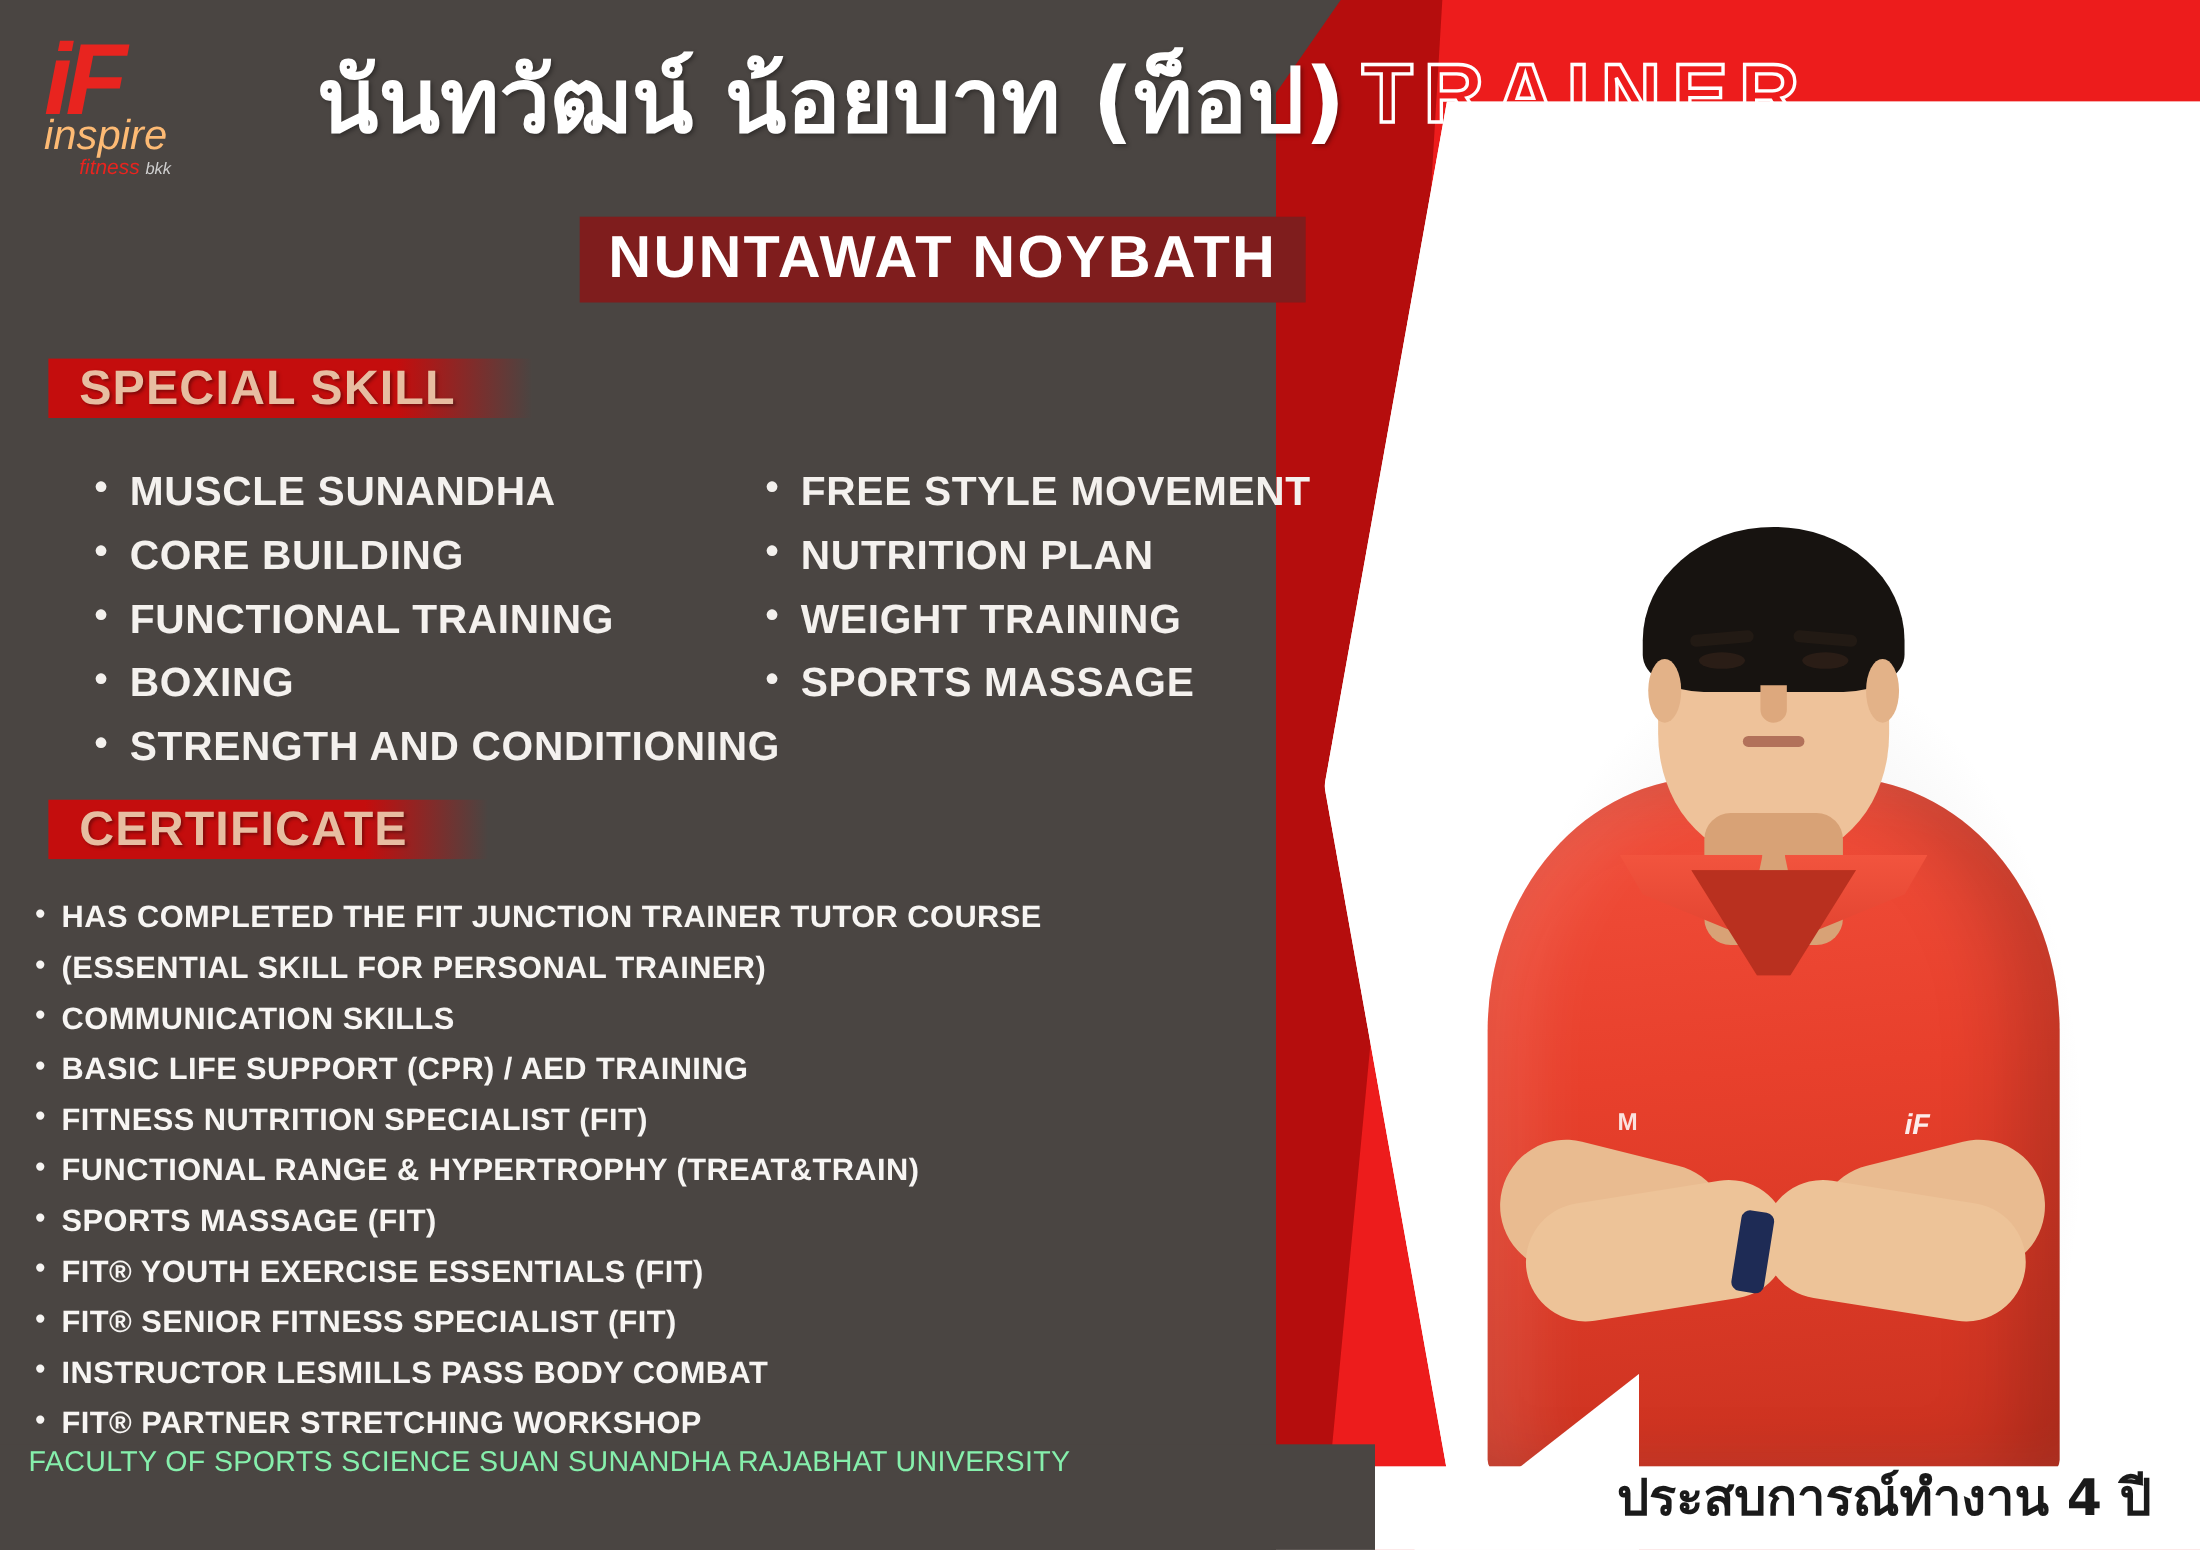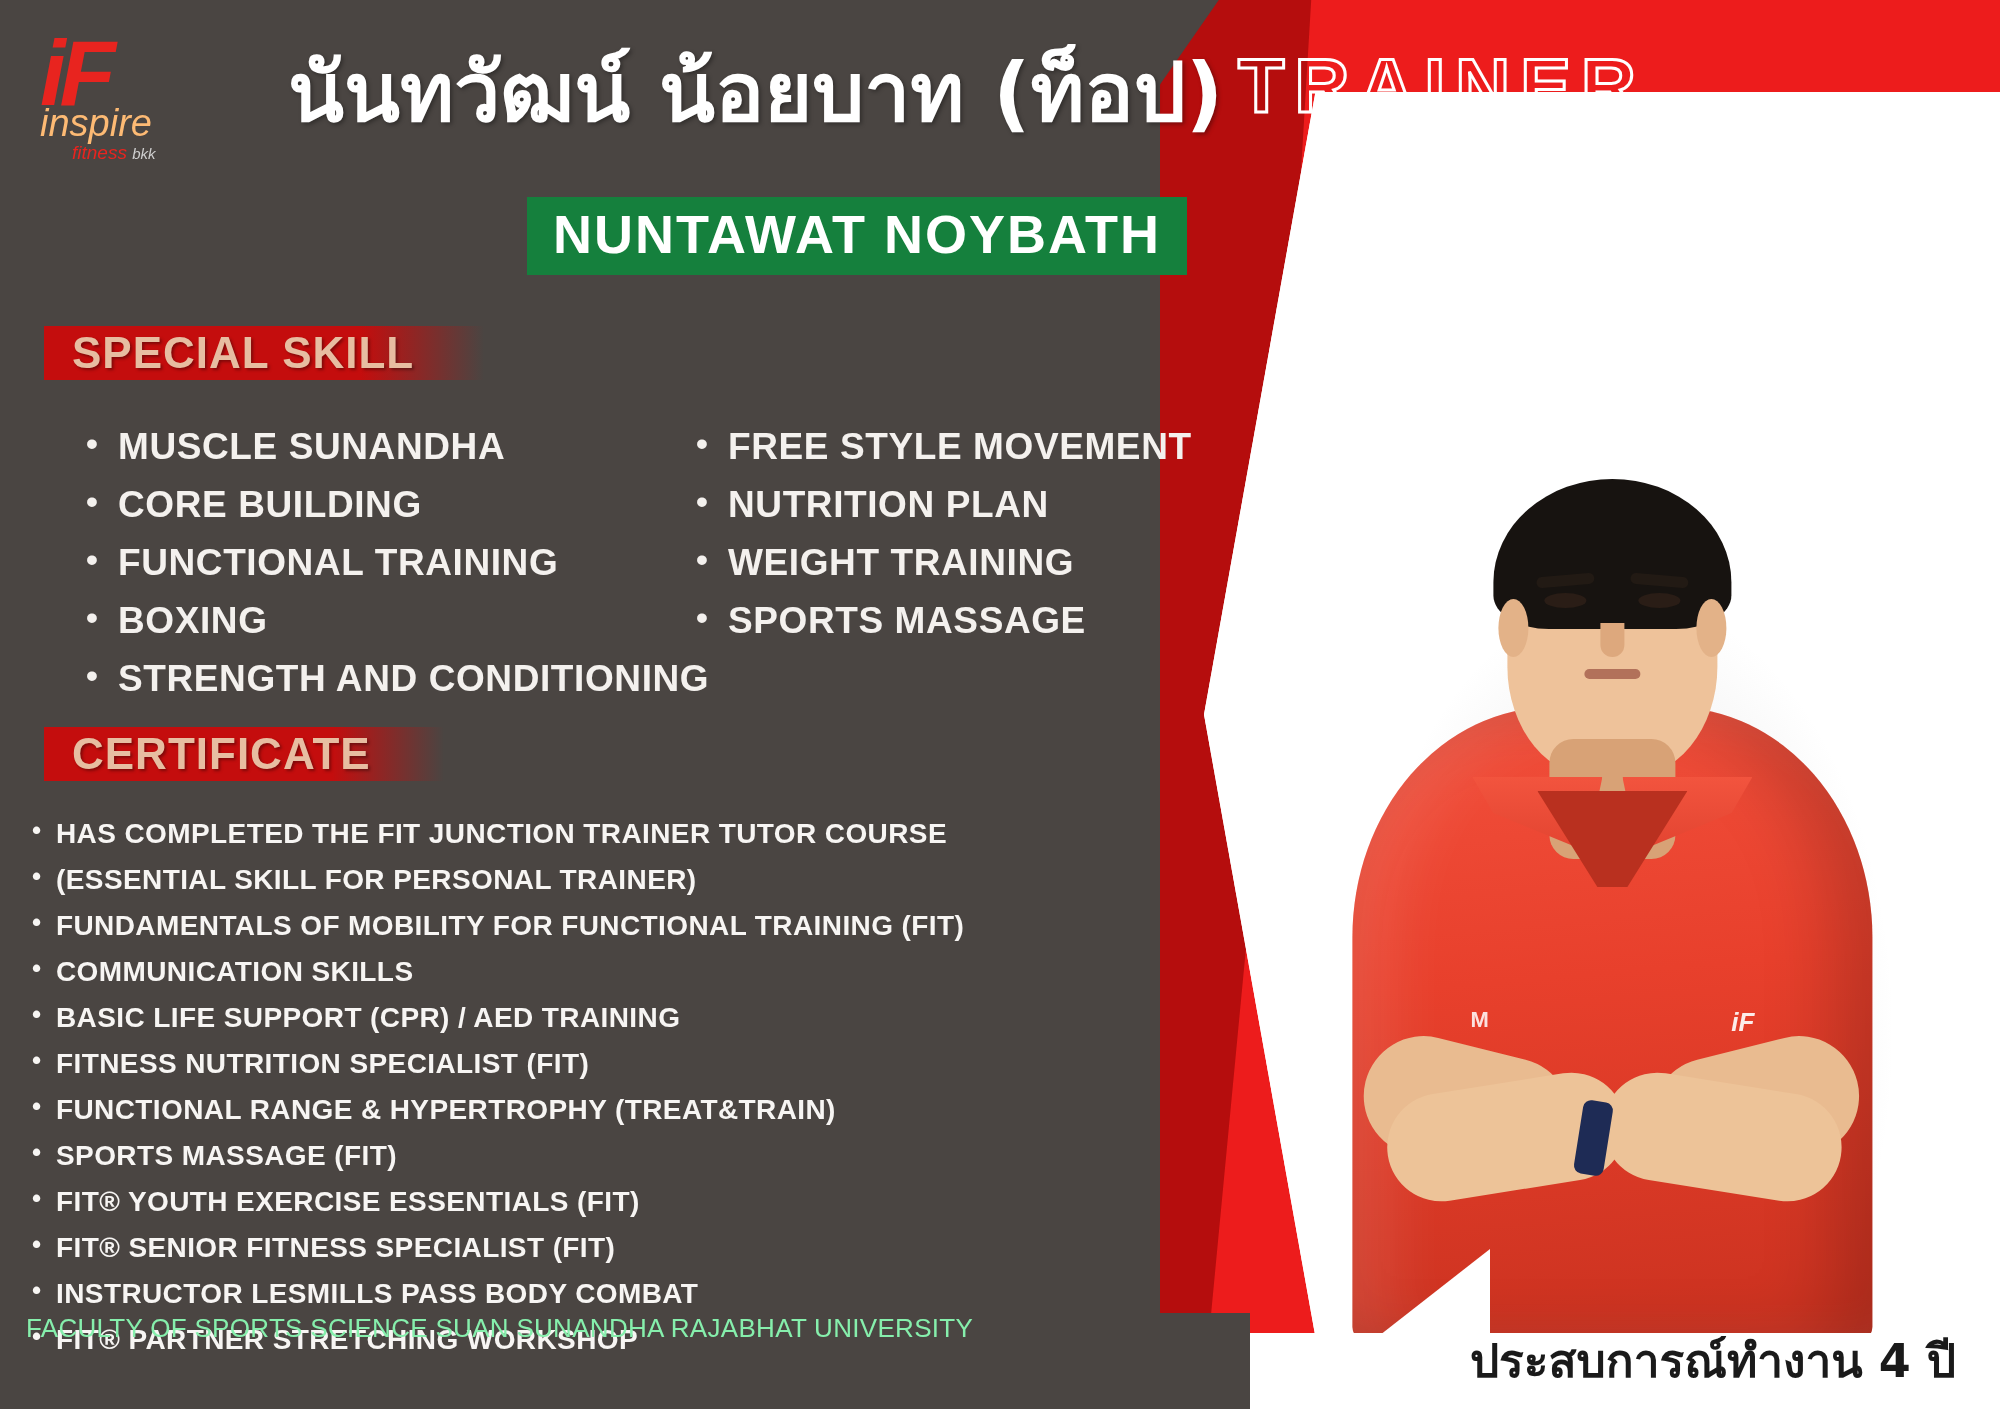--- a/index.html
+++ b/index.html
@@ -209,21 +209,21 @@
 
   .name-thai{
     position:absolute; top:52px; left:288px;
     font-size:82px; font-weight:bold; color:#ffffff;
     white-space:nowrap; line-height:1;
     font-family:"DejaVu Sans", sans-serif;
     text-shadow:2px 2px 4px rgba(0,0,0,.35);
   }
   .name-banner{
     position:absolute; top:197px; left:527px;
-    background:#15803d;
+    background:#7f1d1d;
     padding:10px 26px 14px 26px;
   }
   .name-latin{
     font-size:54px; font-weight:bold; color:#ffffff;
     letter-spacing:2px; white-space:nowrap; line-height:1;
     font-family:"Liberation Sans", sans-serif;
   }
 
   .sec-head{
     position:absolute;
@@ -370,21 +370,20 @@
   </div>
 
   <div class="sec-head" id="head-cert">
     <span>CERTIFICATE</span>
   </div>
 
   <div class="certs">
     <ul>
       <li>HAS COMPLETED THE FIT JUNCTION TRAINER TUTOR COURSE</li>
       <li>(ESSENTIAL SKILL FOR PERSONAL TRAINER)</li>
-      <li>FUNDAMENTALS OF MOBILITY FOR FUNCTIONAL TRAINING (FIT)</li>
       <li>COMMUNICATION SKILLS</li>
       <li>BASIC LIFE SUPPORT (CPR) /  AED TRAINING</li>
       <li>FITNESS NUTRITION SPECIALIST (FIT)</li>
       <li>FUNCTIONAL RANGE &amp; HYPERTROPHY (TREAT&amp;TRAIN)</li>
       <li>SPORTS MASSAGE (FIT)</li>
       <li>FIT® YOUTH EXERCISE ESSENTIALS (FIT)</li>
       <li>FIT® SENIOR FITNESS SPECIALIST (FIT)</li>
       <li>INSTRUCTOR LESMILLS PASS BODY COMBAT</li>
       <li> FIT® PARTNER STRETCHING WORKSHOP</li>
     </ul>

